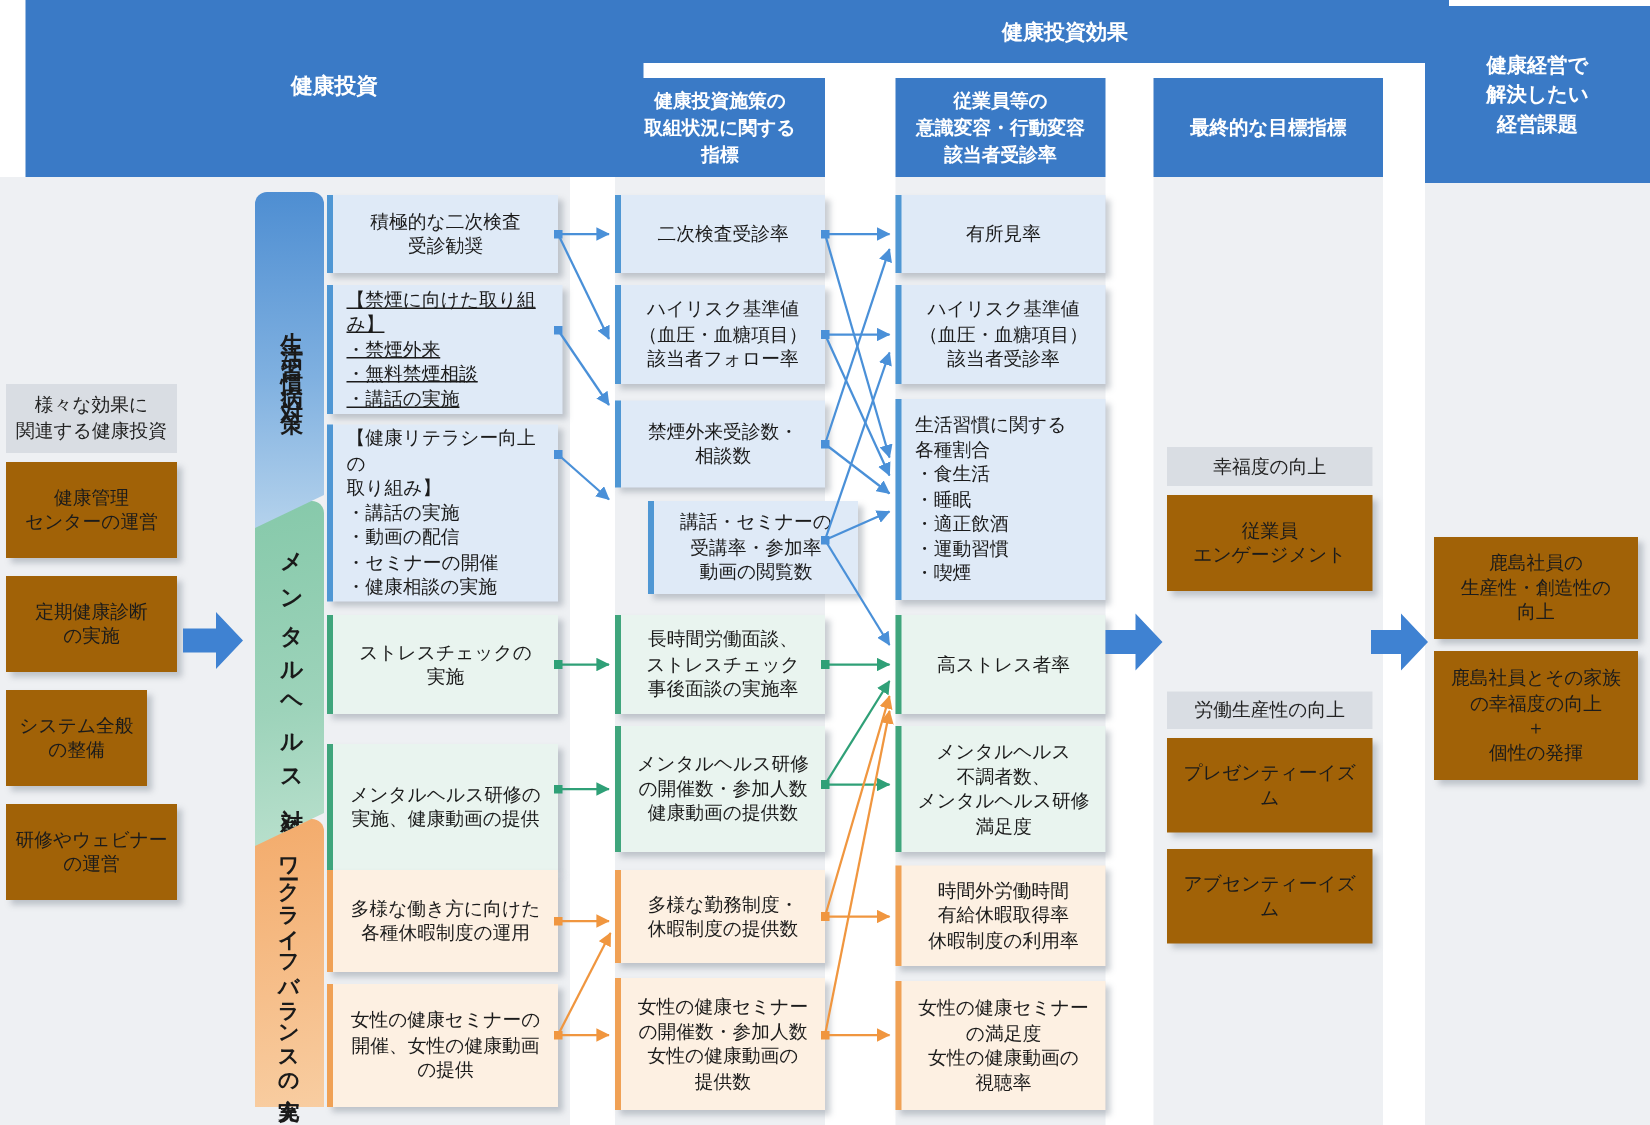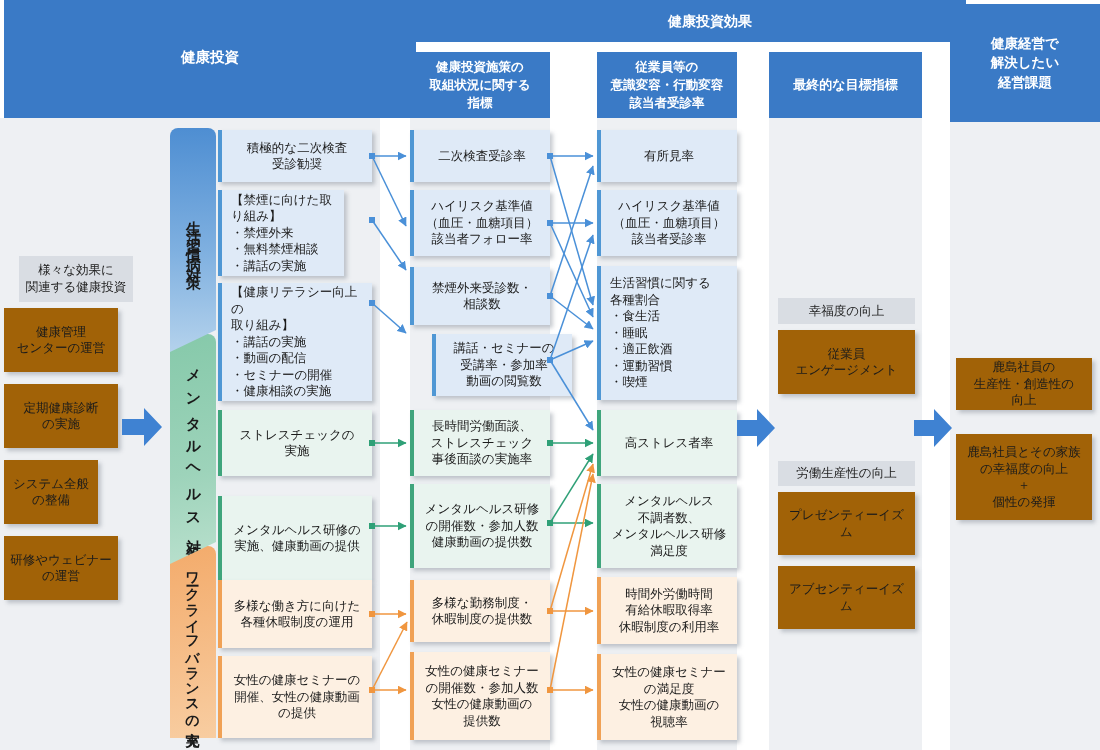--- a/index.html
+++ b/index.html
@@ -29,34 +29,34 @@
 <body>
 
 <div id="stage">
 
   <div class="band" style="left:0;width:380px;"></div>
   <div class="band" style="left:410px;width:140px;"></div>
   <div class="band" style="left:597px;width:140px;"></div>
   <div class="band" style="left:769px;width:153px;"></div>
   <div class="band" style="left:950px;width:150px;"></div>
 
-  <div class="hdr" style="left:4px;top:0;width:412px;height:118px;font-size:14.5px;font-family:Liberation Mono, monospace;">健康投資</div>
+  <div class="hdr" style="left:17px;top:0;width:412px;height:118px;font-size:14.5px;">健康投資</div>
   <div class="hdr" style="left:410px;top:0;width:512px;height:42px;font-size:14px;padding-left:44px;">健康投資効果</div>
   <div class="hdr" style="left:410px;top:52px;width:140px;height:66px;font-size:12.5px;">健康投資施策の
 取組状況に関する
 指標</div>
   <div class="hdr" style="left:597px;top:52px;width:140px;height:66px;font-size:12.5px;">従業員等の
 意識変容・行動変容
 該当者受診率</div>
   <div class="hdr" style="left:769px;top:52px;width:153px;height:66px;font-size:13px;">最終的な目標指標</div>
   <div class="hdr" style="left:950px;top:4px;width:150px;height:118px;font-size:13.5px;">健康経営で
 解決したい
 経営課題</div>
 
-  <div class="grayh" style="left:4px;top:256px;width:114px;height:46px;margin-left:15px;">様々な効果に
+  <div class="grayh" style="left:4px;top:256px;width:114px;height:46px;">様々な効果に
 関連する健康投資</div>
   <div class="box white" style="left:4px;top:308px;width:114px;height:64px;">健康管理
 センターの運営</div>
   <div class="box white" style="left:4px;top:384px;width:114px;height:64px;">定期健康診断
 の実施</div>
   <div class="box white" style="left:4px;top:460px;width:94px;height:64px;">システム全般
 の整備</div>
   <div class="box white" style="left:4px;top:536px;width:114px;height:64px;">研修やウェビナー
 の運営</div>
 
@@ -70,21 +70,21 @@
        clip-path:polygon(0 0,100% 0,100% calc(100% - 22px),0 100%);">
     <span>メンタルヘルス対策</span>
     </div>
   <div class="cat" style="top:546px;height:192px;z-index:3;font-size:14px;letter-spacing:0px;
        background:linear-gradient(170deg,#f3ab6b 0%,#f6bf8b 60%,#f8cda1 100%);">
     <span>ワークライフバランスの充実</span>
     </div>
 
   <div class="box blue" style="left:218px;top:130px;width:154px;height:52px;">積極的な二次検査
 受診勧奨</div>
-  <div class="box blue al" style="left:218px;top:190px;width:126px;height:86px;">【禁煙に向けた取り組み】
+  <div class="box blue al" style="left:218px;top:190px;width:157px;height:86px;text-decoration:underline;">【禁煙に向けた取り組み】
 ・禁煙外来
 ・無料禁煙相談
 ・講話の実施</div>
   <div class="box blue al" style="left:218px;top:283px;width:154px;height:118px;">【健康リテラシー向上の
 取り組み】
 ・講話の実施
 ・動画の配信
 ・セミナーの開催
 ・健康相談の実施</div>
   <div class="box green" style="left:218px;top:410px;width:154px;height:66px;">ストレスチェックの
@@ -143,21 +143,21 @@
 女性の健康動画の
 視聴率</div>
 
   <div class="grayh" style="left:778px;top:298px;width:137px;height:26px;text-align:center;">幸福度の向上</div>
   <div class="box white" style="left:778px;top:330px;width:137px;height:64px;">従業員
 エンゲージメント</div>
   <div class="grayh" style="left:778px;top:461px;width:137px;height:25px;">労働生産性の向上</div>
   <div class="box white" style="left:778px;top:492px;width:137px;height:63px;">プレゼンティーイズム</div>
   <div class="box white" style="left:778px;top:566px;width:137px;height:63px;">アブセンティーイズム</div>
 
-  <div class="box white" style="left:956px;top:358px;width:136px;height:52px;">鹿島社員の
+  <div class="box white" style="left:956px;top:358px;width:136px;height:68px;">鹿島社員の
 生産性・創造性の
 向上</div>
   <div class="box white" style="left:956px;top:434px;width:136px;height:86px;">鹿島社員とその家族
 の幸福度の向上
 ＋
 個性の発揮</div>
 
   <svg class="overlay" width="1100" height="750" viewBox="0 0 1100 750">
     <defs>
       <marker id="ab" markerWidth="7" markerHeight="6" refX="5.6" refY="3" orient="auto">

